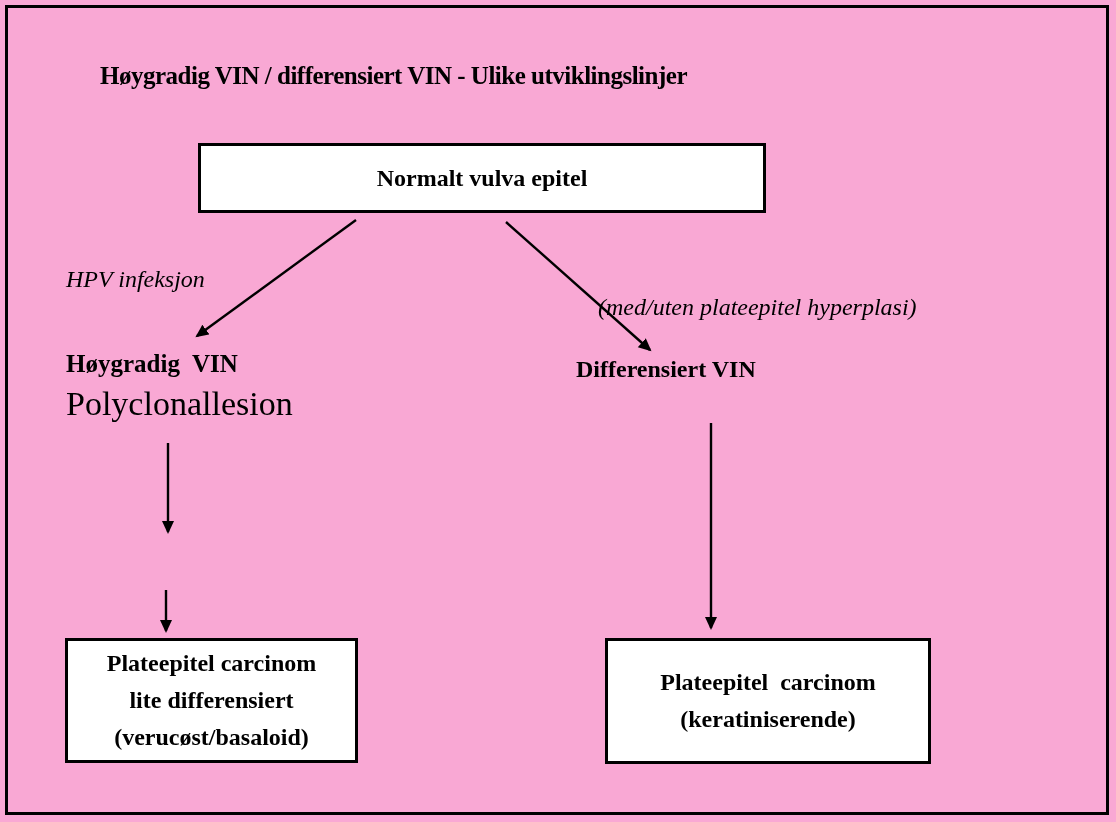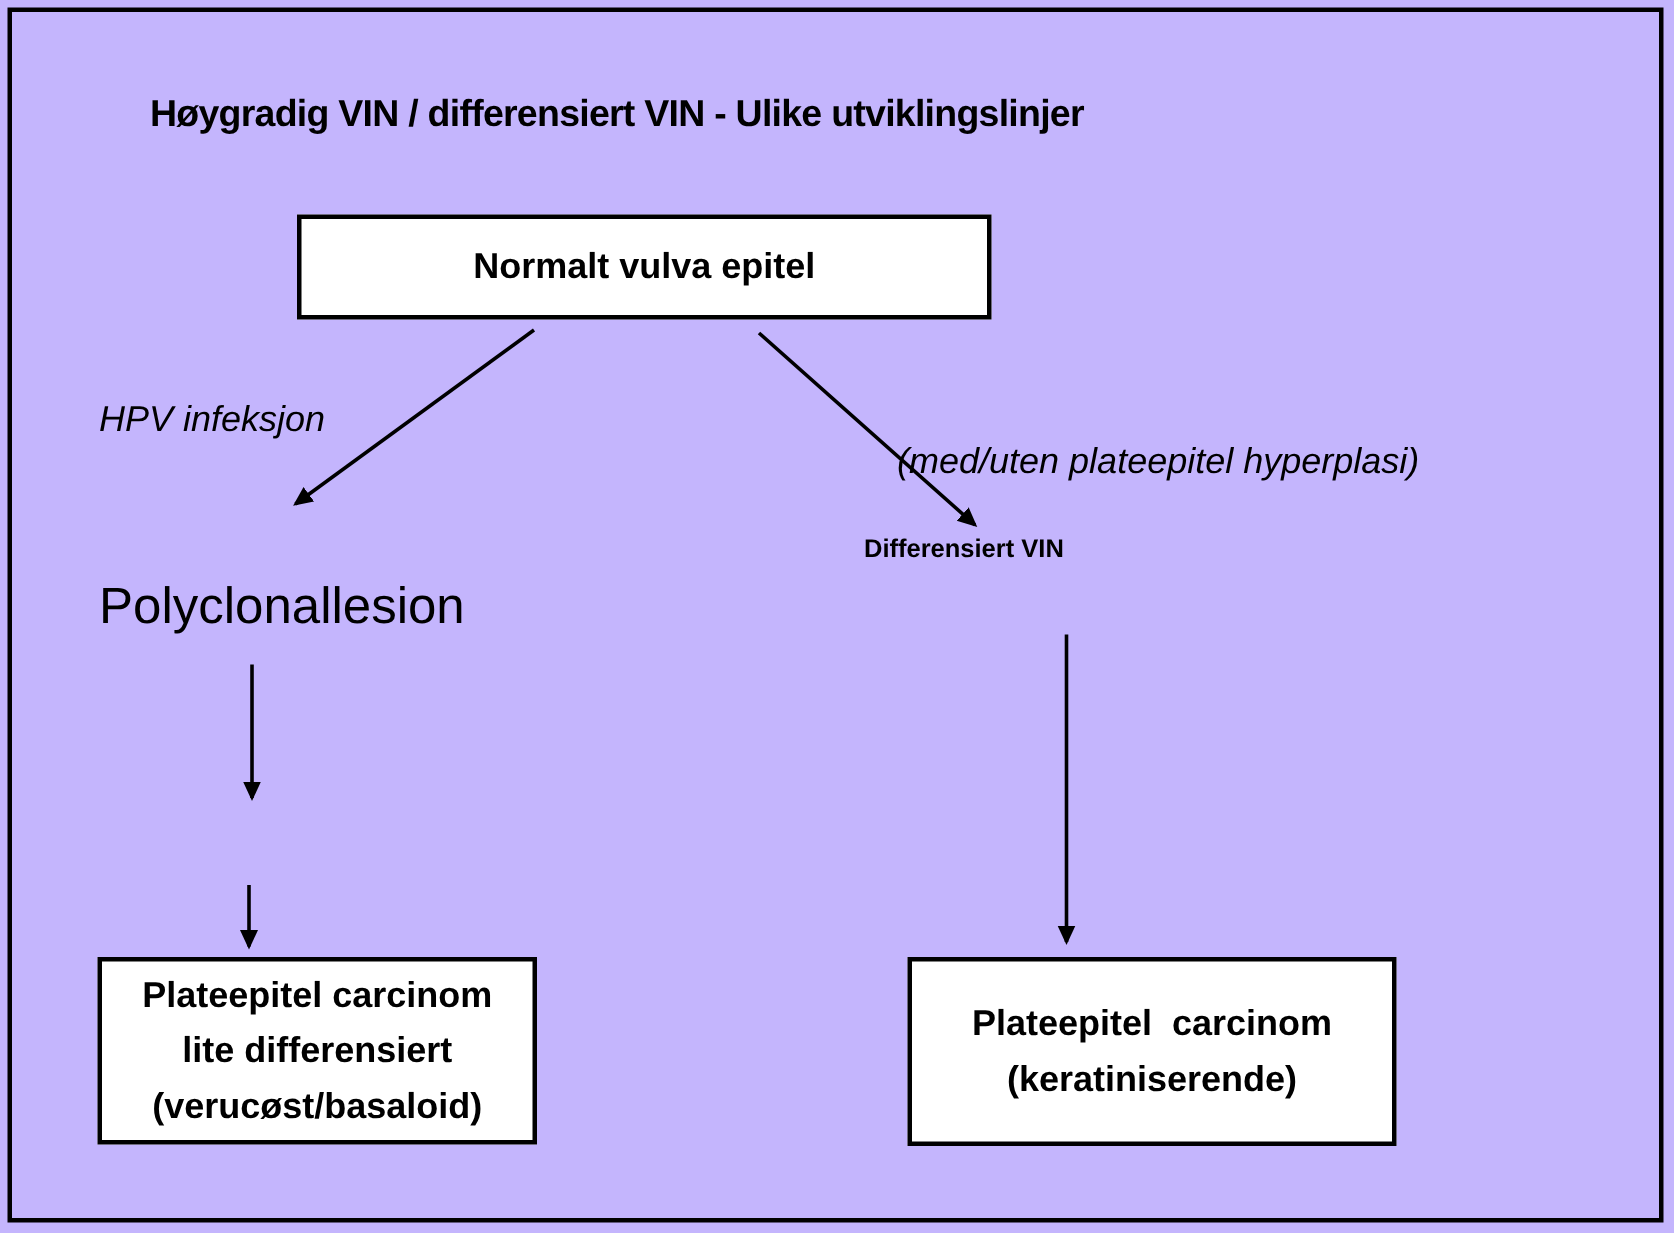--- a/index.html
+++ b/index.html
@@ -5,22 +5,23 @@
   html, body {
     margin: 0;
     padding: 0;
     background: #ffffff;
     font-family: "Liberation Sans", sans-serif;
   }
   #canvas {
     position: relative;
     width: 1116px;
     height: 822px;
-    background: #c4b5fd;
+    background: #f9a8d4;
     overflow: hidden;
+    font-family: Liberation Serif, serif;
   }
   #outer-frame {
     position: absolute;
     left: 5px; top: 5px;
     width: 1104px; height: 810px;
     border: 3px solid #000000;
     box-sizing: border-box;
   }
   .abs { position: absolute; white-space: pre; color: #000000; }
   .title {
@@ -34,21 +35,21 @@
     box-sizing: border-box;
     display: flex;
     flex-direction: column;
     align-items: center;
     justify-content: center;
     text-align: center;
     background: #ffffff;
   }
   #box-normal {
     left: 198px; top: 143px;
-    width: 463px; height: 70px;
+    width: 568px; height: 70px;
     font-size: 24px;
     font-weight: bold;
   }
   #box-carcinoma-left {
     left: 65px; top: 638px;
     width: 293px; height: 125px;
     font-size: 24px;
     font-weight: bold;
     line-height: 37px;
   }
@@ -70,21 +71,21 @@
   #lbl-hoygradig {
     left: 66px; top: 350px;
     font-size: 25px; font-weight: bold;
   }
   #lbl-polyclonal {
     left: 66px; top: 385px;
     font-size: 34px;
   }
   #lbl-differensiert {
     left: 576px; top: 356px;
-    font-size: 17px; font-weight: bold;
+    font-size: 24px; font-weight: bold;
   }
   #lbl-monoclonal {
     left: 72px; top: 548px;
     font-size: 25px;
   }
   #arrow-layer {
     position: absolute;
     left: 0; top: 0;
     width: 1116px; height: 822px;
     pointer-events: none;
@@ -101,20 +102,21 @@
 
   <div class="abs node-box" id="box-normal">
     <span>Normalt vulva epitel</span>
   </div>
 
   <div class="abs lbl-italic" id="lbl-hpv">HPV infeksjon</div>
 
 
   <div class="abs lbl-italic" id="lbl-lichen-2">(med/uten plateepitel hyperplasi)</div>
 
+  <div class="abs" id="lbl-hoygradig">Høygradig  VIN</div>
 
   <div class="abs" id="lbl-polyclonal">Polyclonallesion</div>
 
   <div class="abs" id="lbl-differensiert">Differensiert VIN</div>
 
 
 
   <div class="abs node-box" id="box-carcinoma-left">
     <span>Plateepitel carcinom</span>
     <span>lite differensiert</span>

